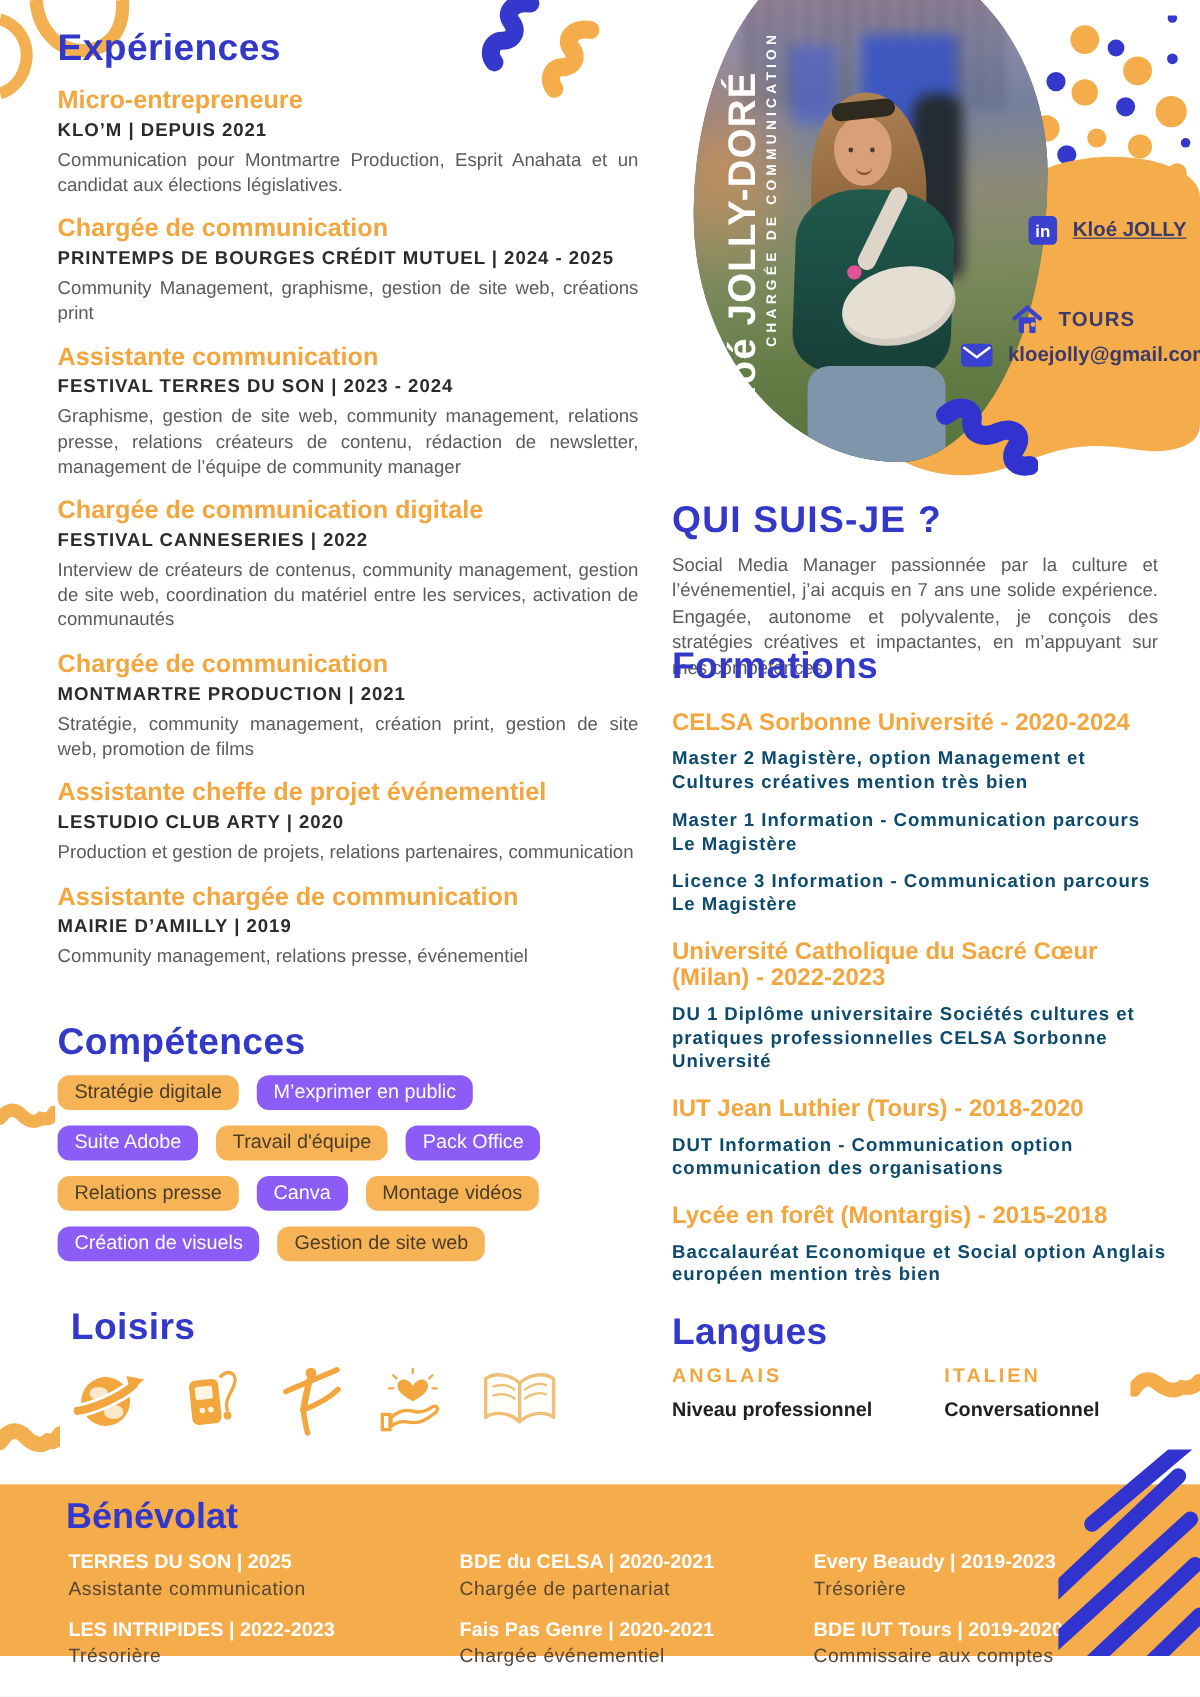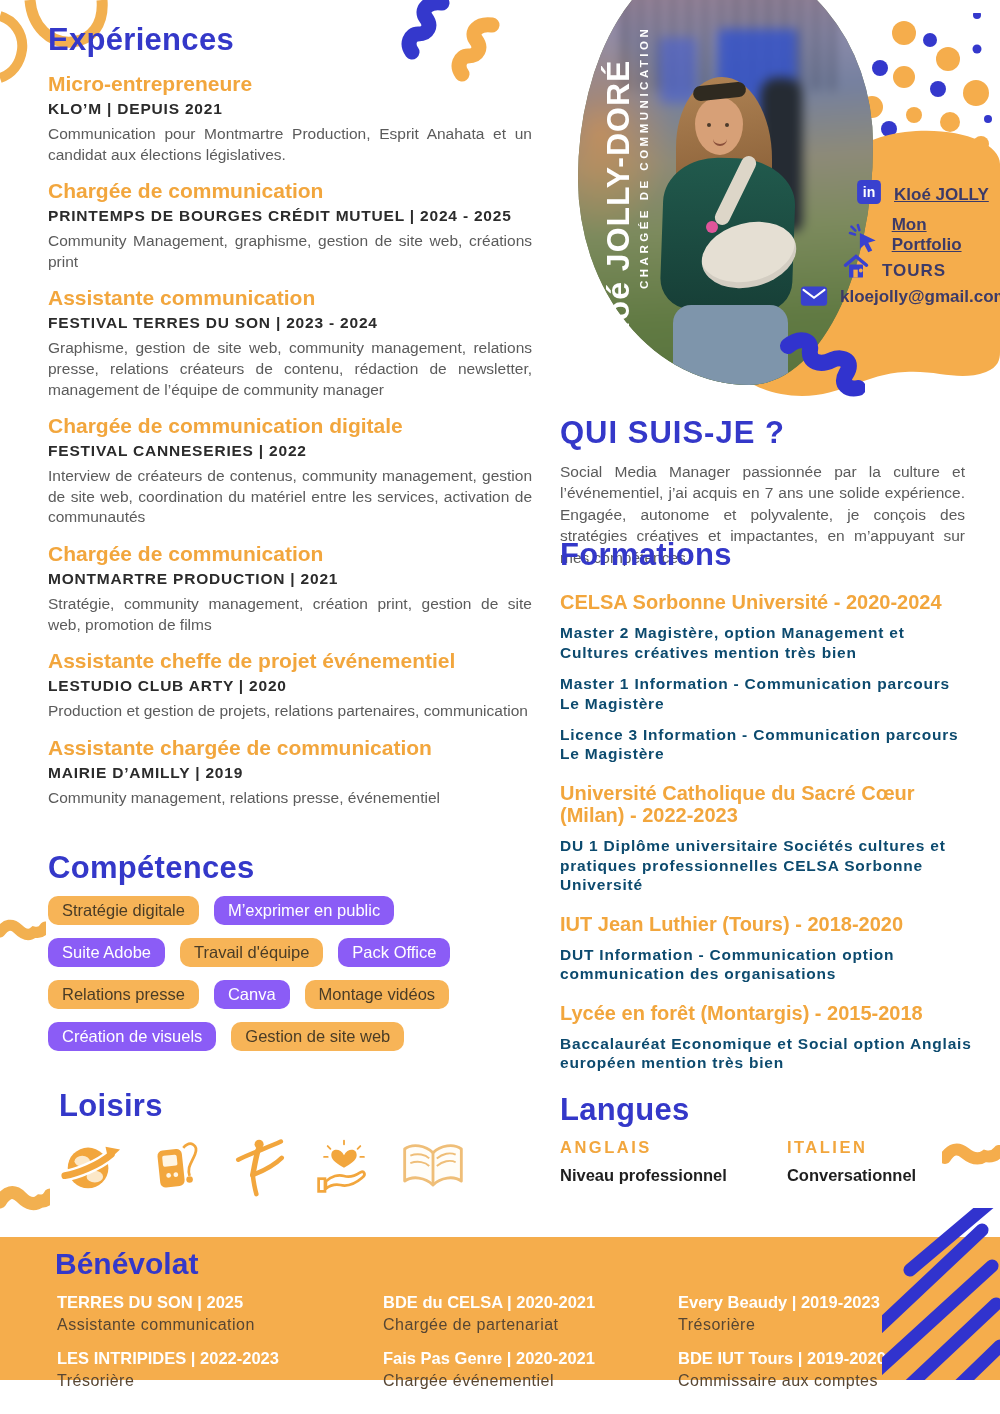--- a/index.html
+++ b/index.html
@@ -52,21 +52,21 @@
   .ph-bag{position:absolute;left:123px;top:268px;width:96px;height:64px;background:#e5dfd3;border-radius:50%;transform:rotate(-14deg);box-shadow:inset 0 -6px 0 rgba(0,0,0,.08);}
   .ph-pink{position:absolute;left:128px;top:266px;width:12px;height:12px;border-radius:50%;background:#e0559a;}
   .ph-jeans{position:absolute;left:95px;top:350px;width:115px;height:85px;background:#7e95ab;border-radius:18px 18px 0 0;}
   .vert-name{position:absolute;left:470px;top:187px;width:300px;height:40px;z-index:4;
       transform:rotate(-90deg);color:#ffffff;font-size:32px;font-weight:bold;letter-spacing:1px;
       text-align:center;}
   .vert-role{position:absolute;left:546px;top:181px;width:200px;height:16px;z-index:4;
       transform:rotate(-90deg);color:#ffffff;font-size:11.5px;font-weight:bold;letter-spacing:3.5px;
       text-align:center;white-space:nowrap;}
   
-  .contact-row{position:absolute;display:flex;align-items:flex-end;gap:12px;z-index:5;}
+  .contact-row{position:absolute;display:flex;align-items:center;gap:12px;z-index:5;}
   .clabel{color:#3C3A68;font-size:17px;font-weight:bold;}
   .underline{text-decoration:underline;}
   .tours-label{letter-spacing:1px;}
   
   .band{position:absolute;left:0;top:1237px;width:1000px;height:143px;background:#F5AD4C;}
   .band-title{position:absolute;left:55px;top:10px;color:#3438C9;font-size:30px;font-weight:bold;margin:0;}
   .ben-col{position:absolute;top:56px;width:300px;}
   .ben-item{margin-bottom:15px;}
   .ben-org{color:#ffffff;font-weight:bold;font-size:16.5px;margin:0 0 4px;}
   .ben-role{color:#574633;font-size:16px;letter-spacing:.5px;margin:0;}
@@ -144,31 +144,20 @@
   </svg>
 
   <div class="contact-row" style="left:856px;top:179px;">
     <svg width="26" height="26" viewBox="0 0 24 24">
       <rect x="1" y="1" width="22" height="22" rx="4" fill="#3941CF"></rect>
       <text x="12" y="17" font-size="13" font-weight="bold" fill="#ffffff" text-anchor="middle" font-family="Liberation Sans, sans-serif">in</text>
     </svg>
     <span class="clabel underline">Kloé JOLLY</span>
   </div>
 
-  <div class="contact-row" style="left:848px;top:215px;">
-    <svg width="32" height="32" viewBox="0 0 32 32">
-      <g stroke="#3941CF" stroke-width="2.6" stroke-linecap="round">
-        <line x1="10" y1="2" x2="11.5" y2="7"></line>
-          <line x1="2" y1="10" x2="7" y2="11.5"></line>
-          <line x1="3.5" y1="3.5" x2="7.5" y2="7.5"></line>
-      </g>
-      <path d="M12 10 L28 17.5 L20.5 19.8 L24.5 27.5 L20.5 29.5 L16.5 21.8 L12 26 Z" fill="#3941CF"></path>
-    </svg>
-    <span class="clabel underline">Mon Portfolio</span>
-  </div>
 
   <div class="contact-row" style="left:842px;top:253px;">
     <svg width="28" height="28" viewBox="0 0 32 32">
       <path d="M4 14 L16 4 L28 14" stroke="#3941CF" stroke-width="4" fill="none" stroke-linecap="round"></path>
       <rect x="8" y="13" width="16" height="15" rx="1" fill="#3941CF"></rect>
       <rect x="13" y="19" width="5" height="9" fill="#F5AD4C"></rect>
       <circle cx="21.5" cy="20" r="2.2" fill="#F5AD4C"></circle>
     </svg>
     <span class="clabel tours-label">TOURS</span>
   </div>

